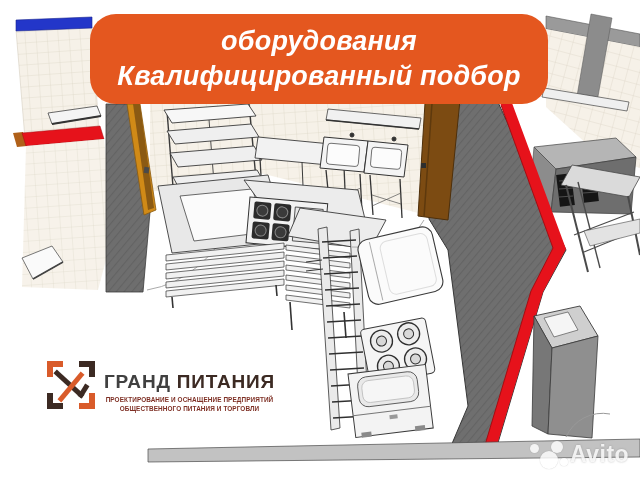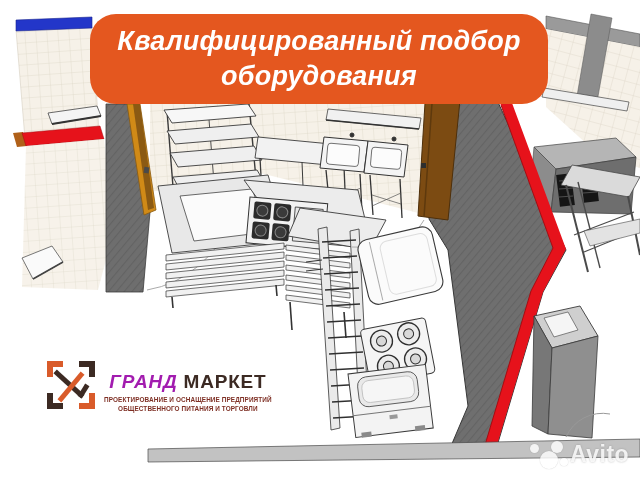--- a/index.html
+++ b/index.html
@@ -12,21 +12,21 @@
           background:#E4571F;border-radius:26px;display:flex;flex-direction:column;
           align-items:center;justify-content:center;text-align:center;}
   .banner .line{color:#fff;font-weight:700;font-style:italic;font-size:27px;line-height:1.3;
                 letter-spacing:.2px;white-space:nowrap;}
 
   
   .logo{position:absolute;left:46px;top:360px;display:flex;align-items:flex-start;gap:8px;}
   .logo-text{display:flex;flex-direction:column;align-items:center;}
   .brand{font-weight:700;font-size:19px;letter-spacing:.8px;white-space:nowrap;line-height:1;
          margin-top:12px;}
-  .brand .first{color:#a21caf;font-style:italic;}
+  .brand .first{color:#404040;}
   .brand .second{color:#3C2A23;}
   .tagline{margin-top:4px;font-weight:700;font-size:6.4px;line-height:1.45;color:#7E2F24;
            text-align:center;letter-spacing:.1px;white-space:nowrap;}
 
   
   .wm{position:absolute;left:528px;top:437px;width:112px;height:38px;}
   .wm .dot{position:absolute;border-radius:50%;background:rgba(255,255,255,.8);
            box-shadow:0 0 1px rgba(110,110,110,.55);}
   .wm .txt{position:absolute;left:42px;top:4px;font-weight:700;font-size:23px;
            color:rgba(255,255,255,.85);letter-spacing:.5px;
@@ -262,42 +262,42 @@
     <g stroke="#3a3a3a">
       <polygon points="534,316 580,306 598,336 552,348" fill="#CFCFCF" stroke-width="0.9"></polygon>
       <polygon points="544,318 568,312 578,330 554,337" fill="#F5F5F5" stroke="#555" stroke-width="0.7"></polygon>
       <polygon points="534,316 552,348 548,434 532,426" fill="#777777" stroke-width="0.8"></polygon>
       <polygon points="552,348 598,336 592,438 548,434" fill="#8F8F8F" stroke-width="0.8"></polygon>
     </g>
     <path d="M566,437 A40 40 0 0 1 610,414" fill="none" stroke="#999" stroke-width="1"></path>
   </svg>
 
   <div class="banner">
+    <div class="line">оборудования</div>
     <div class="line">Квалифицированный подбор</div>
-    <div class="line">оборудования</div>
   </div>
 
   <div class="logo">
     <svg width="50" height="50" viewBox="0 0 50 50">
       <g fill="none" stroke-width="6">
         <path d="M4,17 L4,4 L17,4" stroke="#D95B2A"></path>
         <path d="M33,4 L46,4 L46,17" stroke="#3C2A23"></path>
         <path d="M4,33 L4,46 L17,46" stroke="#3C2A23"></path>
         <path d="M33,46 L46,46 L46,33" stroke="#D95B2A"></path>
       </g>
       <g stroke-linecap="square" fill="none">
         <path d="M11,13 L35,35" stroke="#3C2A23" stroke-width="5"></path>
         <path d="M35,35 L40,27" stroke="#3C2A23" stroke-width="5"></path>
         <path d="M35,15 L15,39" stroke="#D95B2A" stroke-width="5"></path>
       </g>
     </svg>
     <div class="logo-text">
       <div class="brand">
         <span class="first">ГРАНД</span>
-        <span class="second">МАРКЕТ</span>
+        <span class="second">ПИТАНИЯ</span>
       </div>
       <div class="tagline">
         <div>ПРОЕКТИРОВАНИЕ И ОСНАЩЕНИЕ ПРЕДПРИЯТИЙ</div>
         <div>ОБЩЕСТВЕННОГО ПИТАНИЯ И ТОРГОВЛИ</div>
       </div>
     </div>
   </div>
 
   <div class="wm">
     <div class="dot" style="left:12px;top:14px;width:18px;height:18px;"></div>

